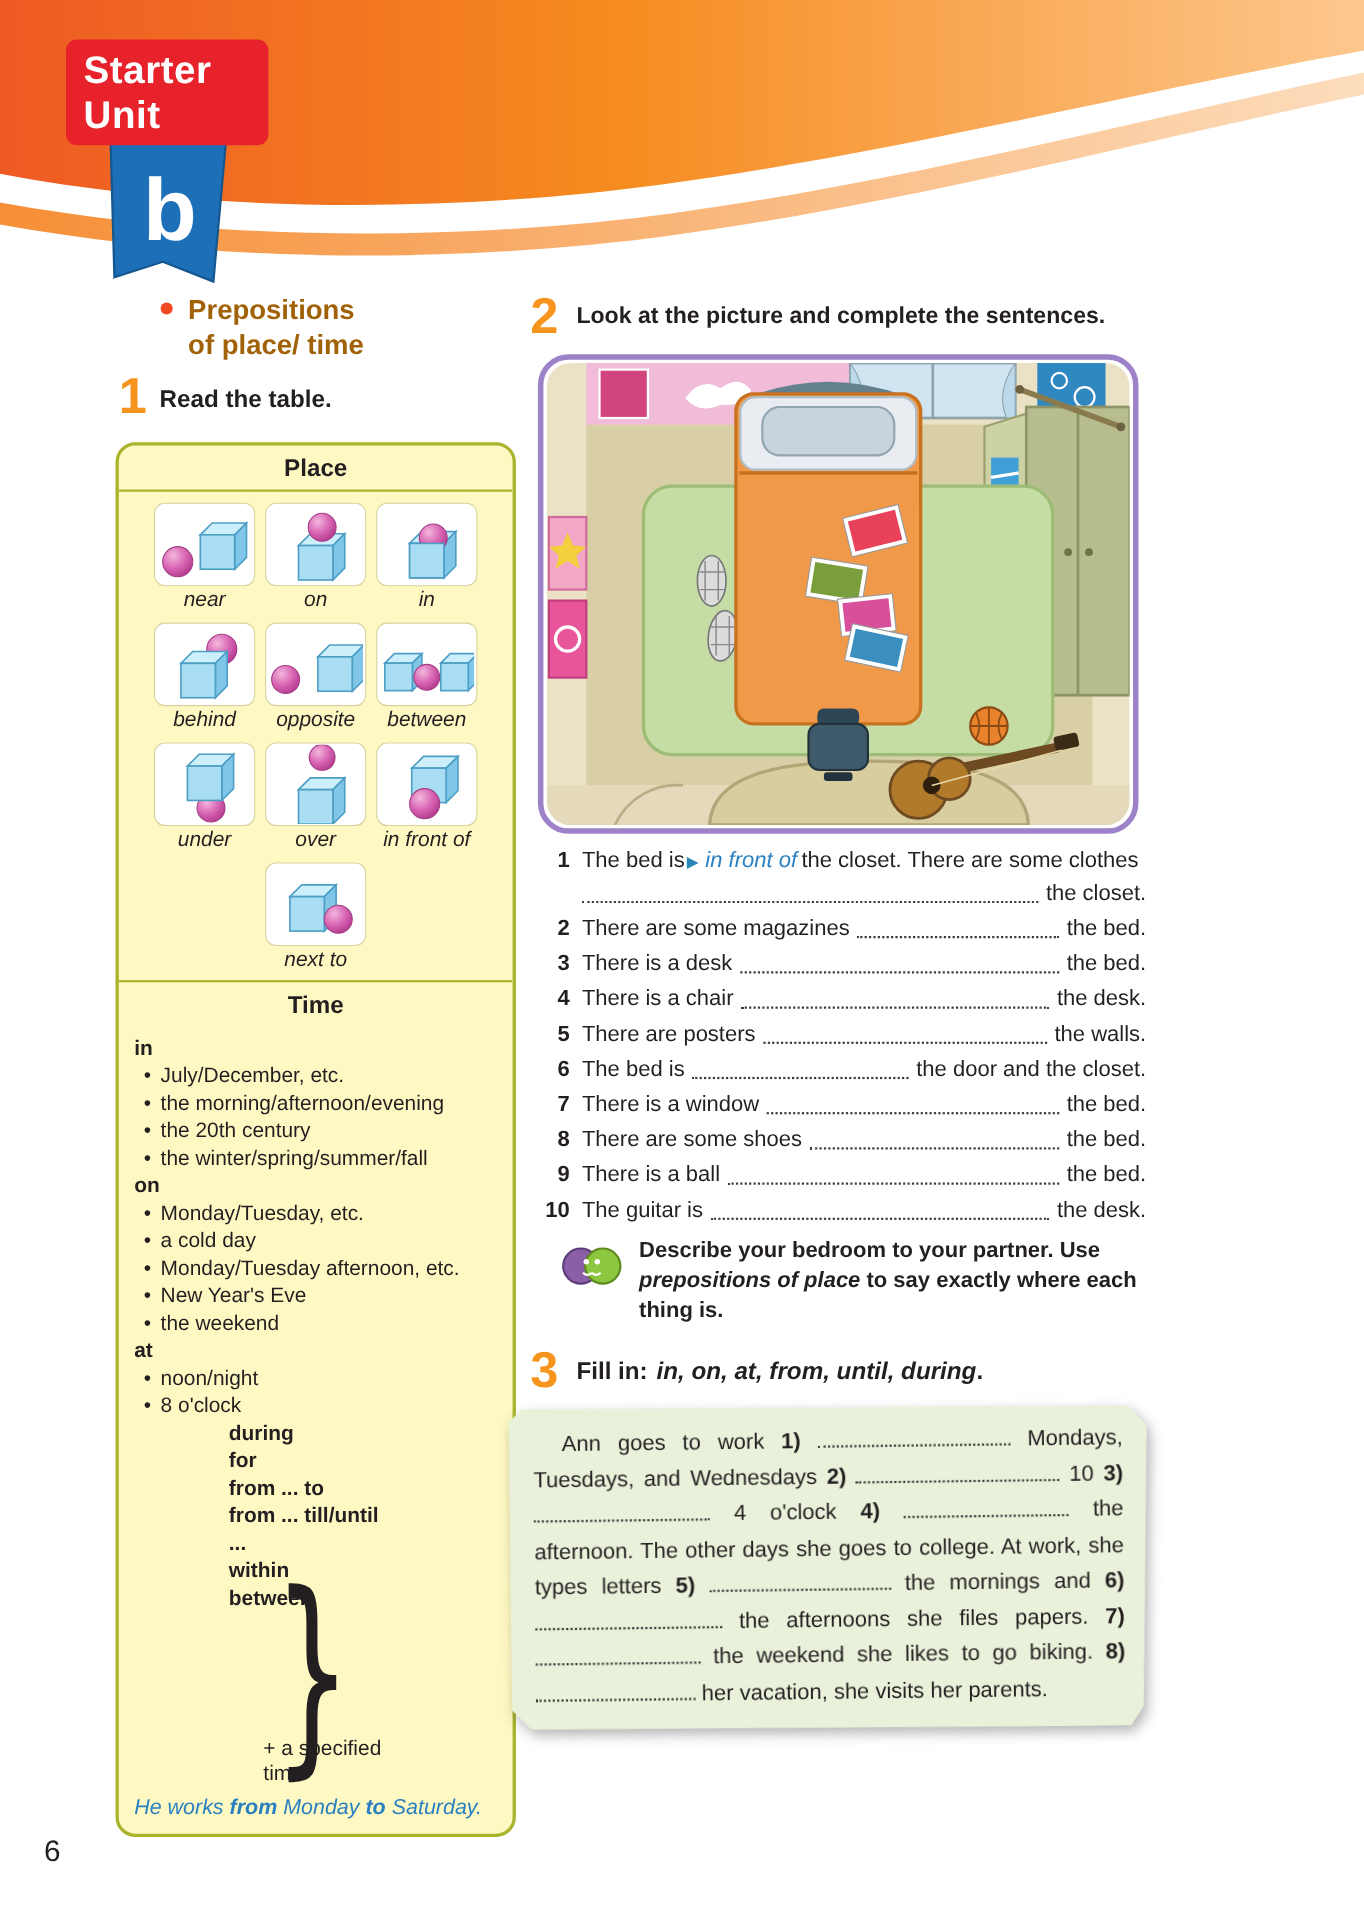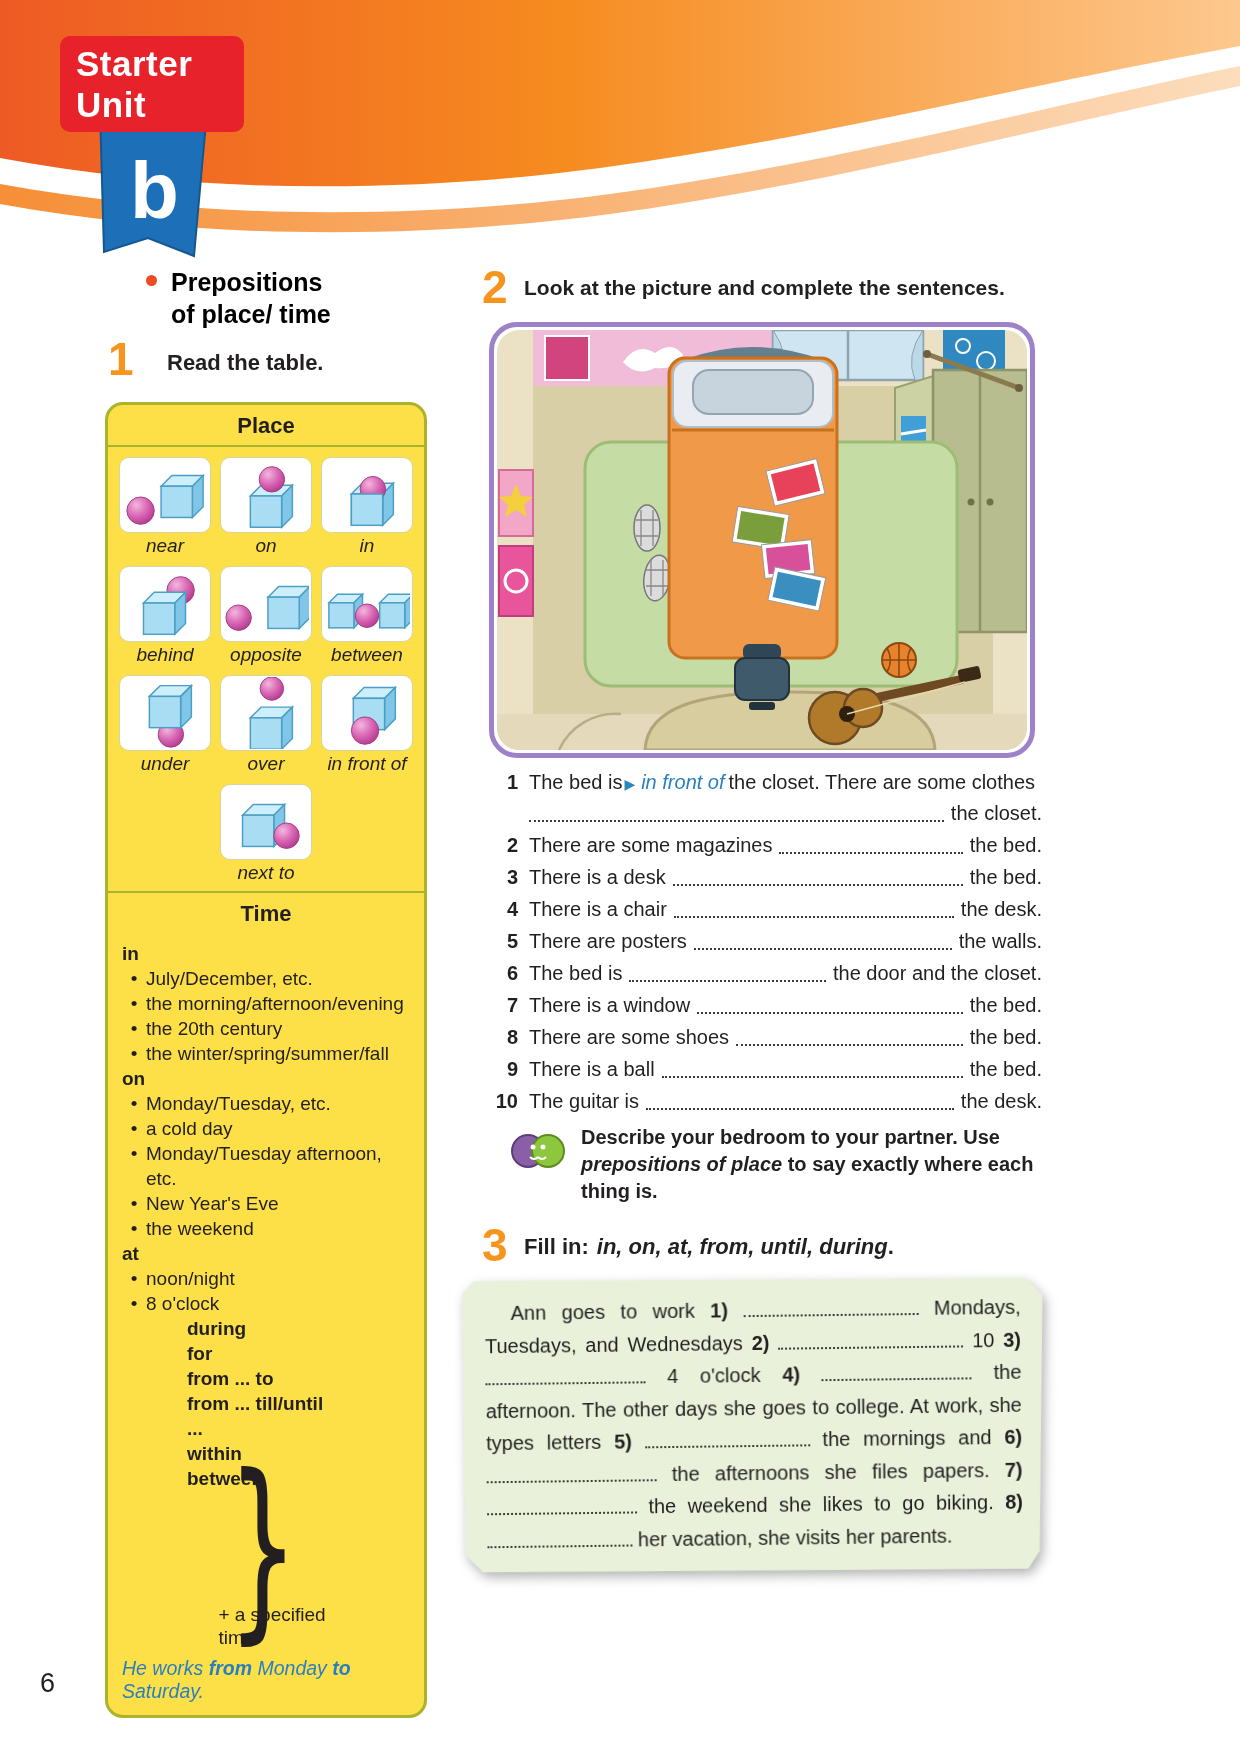--- a/index.html
+++ b/index.html
@@ -9,27 +9,27 @@
   
   .swoosh{position:absolute;top:0;left:0;}
   .badge{position:absolute;left:60px;top:36px;width:184px;height:96px;background:#e8222a;
          border-radius:10px;color:#fff;font-weight:700;font-size:35px;line-height:41px;
          padding:7px 2px 0 16px;box-sizing:border-box;letter-spacing:.5px;z-index:3;}
   .ribbon{position:absolute;left:86px;top:102px;z-index:2;}
 
   
   .topic{position:absolute;left:146px;top:266px;display:flex;gap:14px;}
   .topic .dot{width:11px;height:11px;border-radius:50%;background:#ee4b23;margin-top:9px;flex:none;}
-  .topic-text{font-size:25px;font-weight:700;color:#000000;line-height:32px;}
+  .topic-text{font-size:25px;font-weight:700;color:#a16207;line-height:32px;}
 
   .exnum{position:absolute;font-weight:700;font-size:46px;line-height:1;color:#f7941e;}
   .exins{position:absolute;font-size:22px;font-weight:700;}
 
   
-  .tbl{position:absolute;left:105px;top:402px;width:322px;background:#fde047;
+  .tbl{position:absolute;left:105px;top:402px;width:364px;background:#fef9c3;
        border:3px solid #a9b42c;border-radius:18px;box-sizing:border-box;overflow:hidden;}
   .tbl-head{text-align:center;font-weight:700;font-size:22px;padding:8px 0 6px;}
   .rule{border-top:2.5px solid #a9b42c;}
   .place-grid{display:flex;flex-wrap:wrap;gap:10px 9px;justify-content:center;padding:10px 8px 8px;}
   .p-cell{width:92px;font-style:italic;}
   .p-img{height:74px;background:#fff;border:1px solid #d8d4a0;border-radius:10px;
          display:flex;align-items:center;justify-content:center;overflow:hidden;}
   .p-label{text-align:center;font-size:19px;margin-top:3px;line-height:20px;}
   .time-list{padding:8px 12px 0 14px;font-size:19px;line-height:25px;}
   .t-head{font-weight:700;}
@@ -119,21 +119,21 @@
 
   <div class="topic">
     <span class="dot"></span>
     <div class="topic-text">
       <div>Prepositions</div>
       <div>of place/ time</div>
     </div>
   </div>
 
   <div class="exnum" style="left:108px;top:336px;">1</div>
-  <div class="exins" style="left:167px;top:350px;">Read the table.</div>
+  <div class="exins" style="left:145px;top:350px;">Read the table.</div>
 
   <div class="tbl">
     <div class="tbl-head">Place</div>
     <div class="rule"></div>
     <div class="place-grid" id="place-grid">
         <div class="p-cell">
           <div class="p-img">
             <svg width="86" height="72" viewBox="0 0 88 72" aria-hidden="true">
               <circle cx="19" cy="52" r="14" fill="url(#pgrad)" stroke="#a23d85" stroke-width="1"></circle>
               <polygon points="40,27 51,16 83,16 72,27" fill="#cdeefb" stroke="#4d9ec4" stroke-width="1.5"></polygon>

